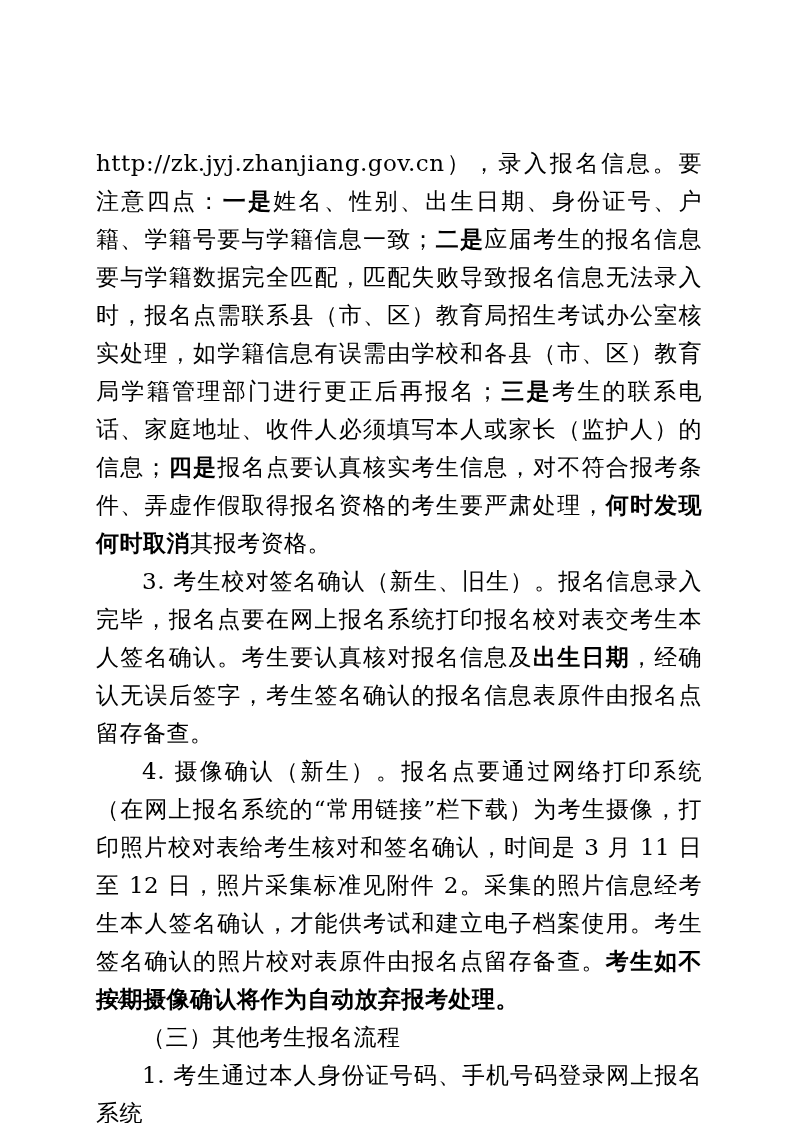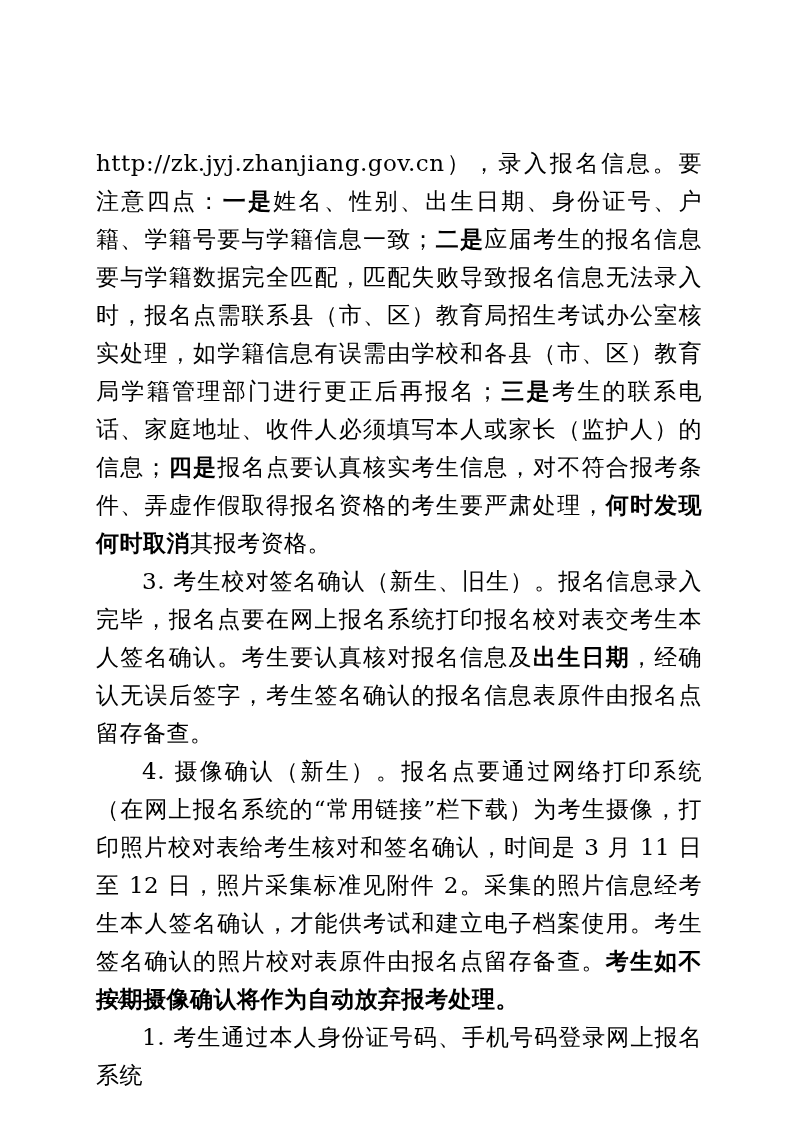--- a/index.html
+++ b/index.html
@@ -39,16 +39,17 @@
   }
 </style>
 </head>
 <body>
 
 <div class="page">
   <div class="doc-body" id="doc-body">
       <p class="para"><span class="seg">http://zk.jyj.zhanjiang.gov.cn），录入报名信息。要注意四点：</span><span class="seg bold">一是</span><span class="seg">姓名、性别、出生日期、身份证号、户籍、学籍号要与学籍信息一致；</span><span class="seg bold">二是</span><span class="seg">应届考生的报名信息要与学籍数据完全匹配，匹配失败导致报名信息无法录入时，报名点需联系县（市、区）教育局招生考试办公室核实处理，如学籍信息有误需由学校和各县（市、区）教育局学籍管理部门进行更正后再报名；</span><span class="seg bold">三是</span><span class="seg">考生的联系电话、家庭地址、收件人必须填写本人或家长（监护人）的信息；</span><span class="seg bold">四是</span><span class="seg">报名点要认真核实考生信息，对不符合报考条件、弄虚作假取得报名资格的考生要严肃处理，</span><span class="seg bold">何时发现何时取消</span><span class="seg">其报考资格。</span></p>
       <p class="para indent"><span class="seg">3. 考生校对签名确认（新生、旧生）。报名信息录入完毕，报名点要在网上报名系统打印报名校对表交考生本人签名确认。考生要认真核对报名信息及</span><span class="seg bold">出生日期</span><span class="seg">，经确认无误后签字，考生签名确认的报名信息表原件由报名点留存备查。</span></p>
       <p class="para indent"><span class="seg">4. 摄像确认（新生）。报名点要通过网络打印系统（在网上报名系统的“常用链接”栏下载）为考生摄像，打印照片校对表给考生核对和签名确认，时间是 3 月 11 日至 12 日，照片采集标准见附件 2。采集的照片信息经考生本人签名确认，才能供考试和建立电子档案使用。考生签名确认的照片校对表原件由报名点留存备查。</span><span class="seg bold">考生如不按期摄像确认将作为自动放弃报考处理。</span></p>
+      <p class="para indent"><span class="seg">（三）其他考生报名流程</span></p>
       <p class="para indent"><span class="seg">1. 考生通过本人身份证号码、手机号码登录网上报名系统</span></p>
     </div>
   <div class="page-number">—4—</div>
 </div>
 
 </body></html>

